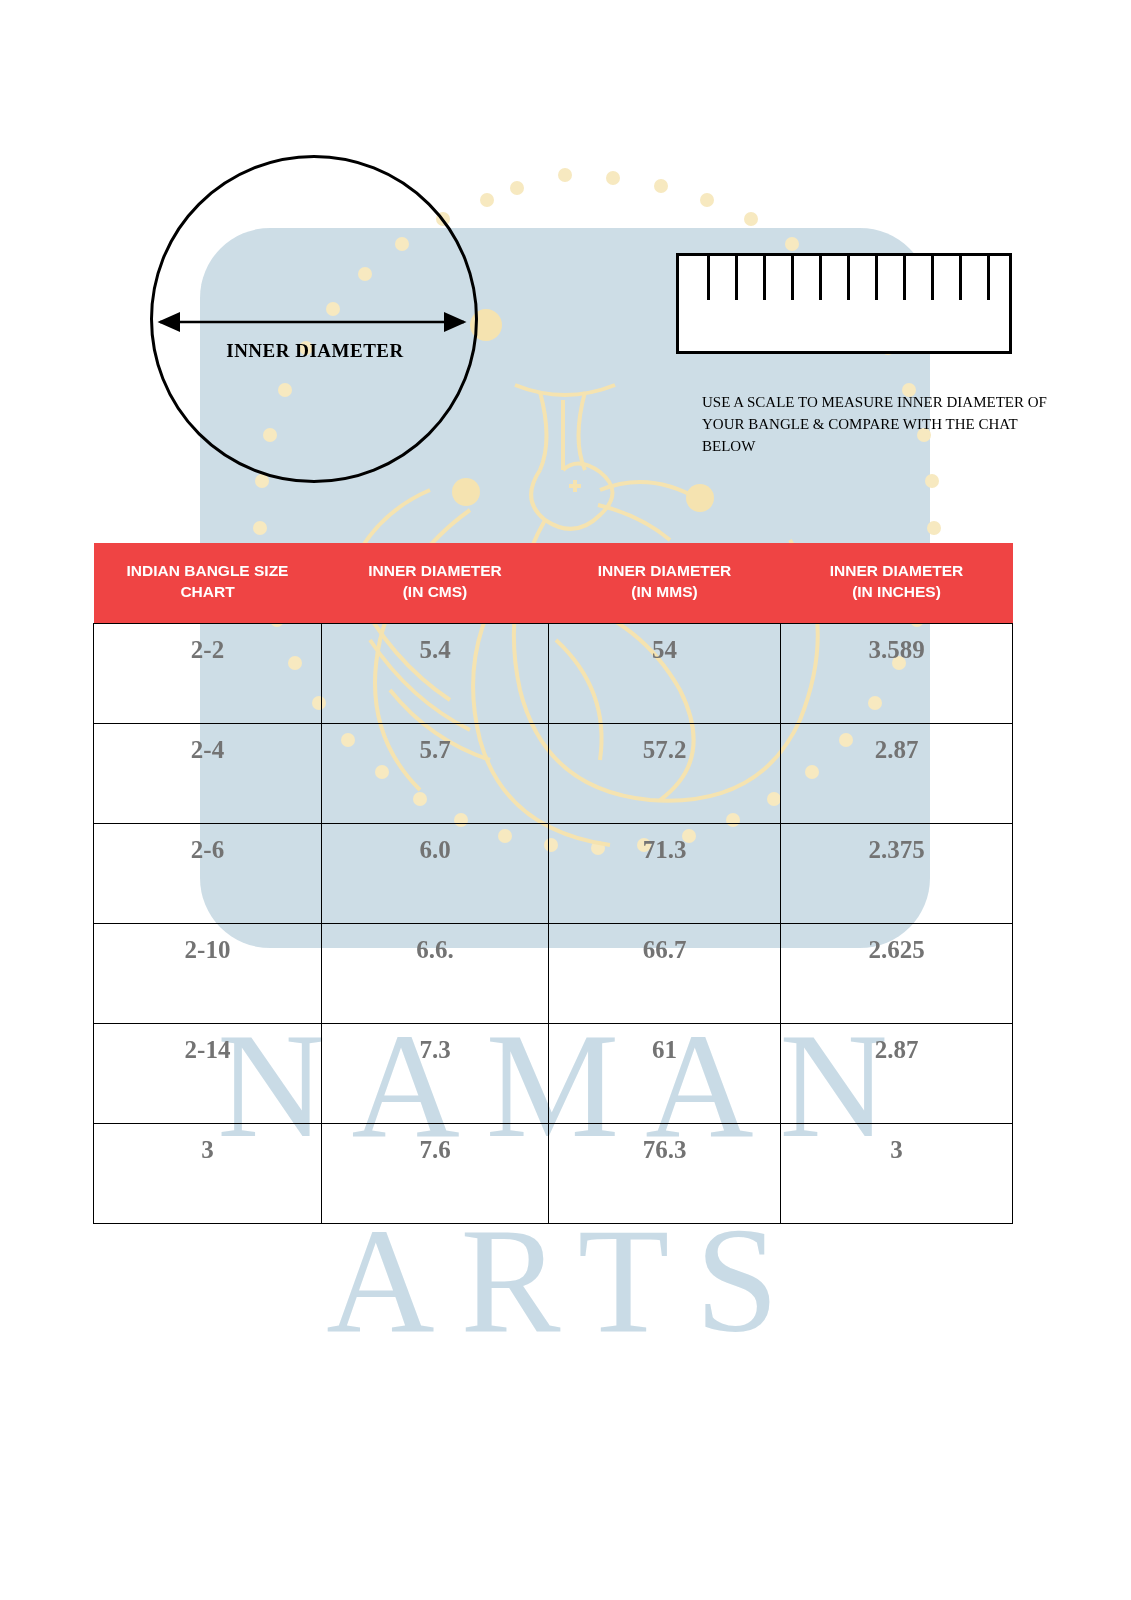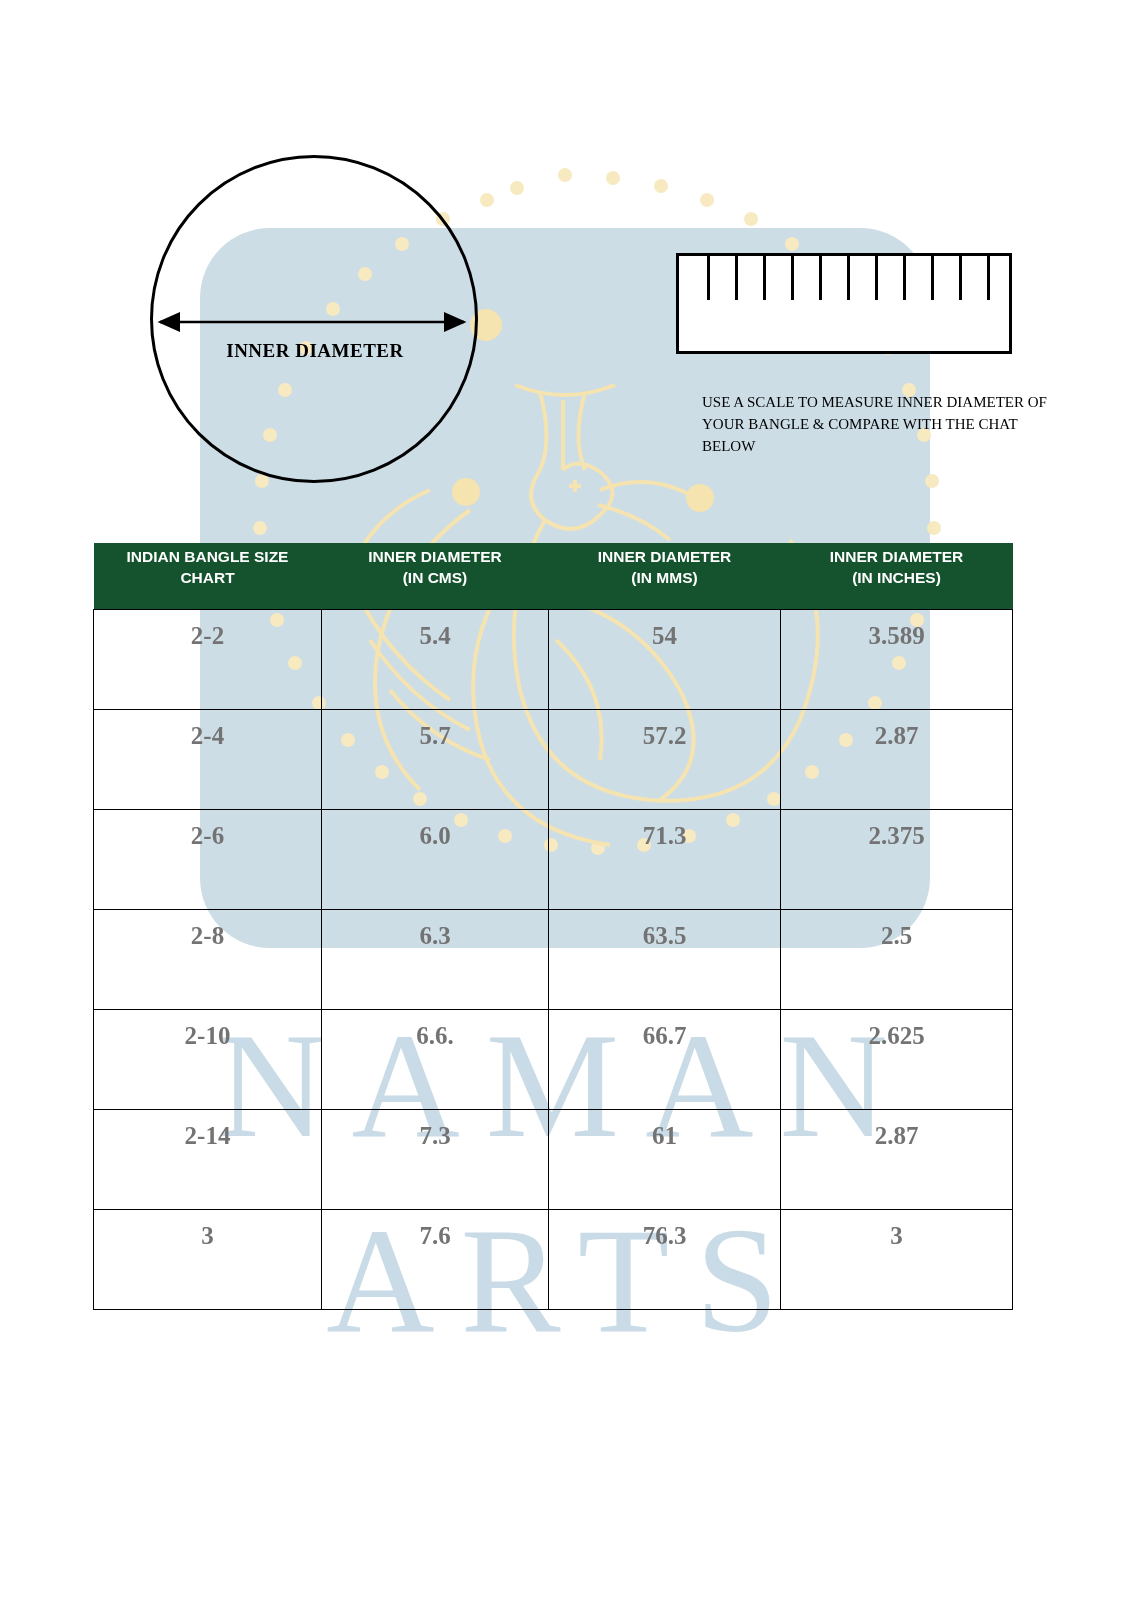--- a/index.html
+++ b/index.html
@@ -101,27 +101,27 @@
 
   
   .size-table {
     position: absolute;
     left: 93px; top: 543px;
     width: 919px;
     border-collapse: collapse;
     table-layout: fixed;
   }
   .size-table th {
-    background: #14532d;
+    background: #ef4444;
     color: #ffffff;
     font-family: "Liberation Sans", sans-serif;
     font-weight: bold;
     font-size: 15.5px;
     line-height: 1.35;
-    padding: 4px 4px 20px 4px;
+    padding: 18px 4px 20px 4px;
     text-align: center;
     border: none;
   }
   .size-table td {
     border: 1px solid #000000;
     height: 86px;
     vertical-align: top;
     padding-top: 12px;
     text-align: center;
     font-family: "Liberation Serif", serif;
@@ -291,26 +291,20 @@
       <td>57.2</td>
       <td>2.87</td>
     </tr>
     <tr>
       <td>2-6</td>
       <td>6.0</td>
       <td>71.3</td>
       <td>2.375</td>
     </tr>
     <tr>
-      <td>2-8</td>
-      <td>6.3</td>
-      <td>63.5</td>
-      <td>2.5</td>
-    </tr>
-    <tr>
       <td>2-10</td>
       <td>6.6.</td>
       <td>66.7</td>
       <td>2.625</td>
     </tr>
     <tr>
       <td>2-14</td>
       <td>7.3</td>
       <td>61</td>
       <td>2.87</td>

